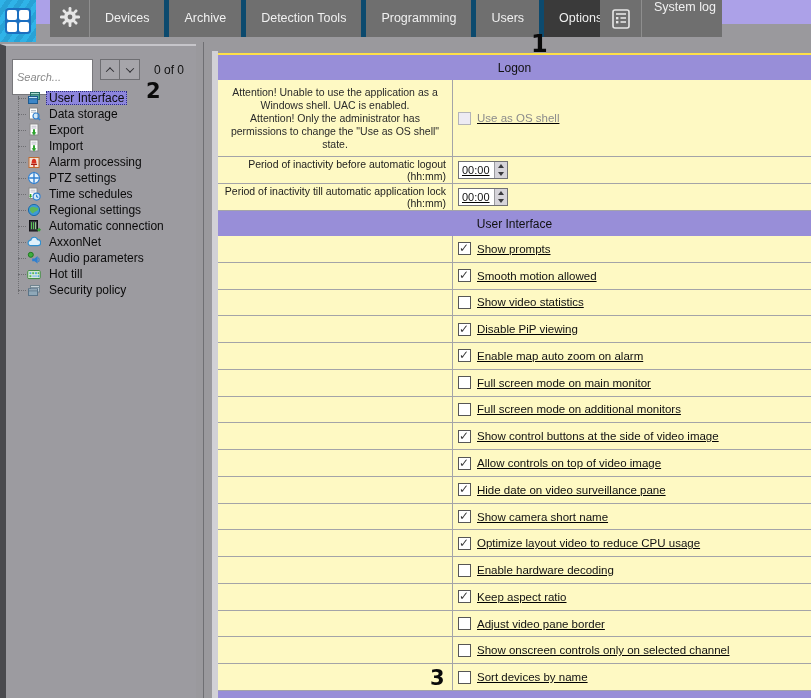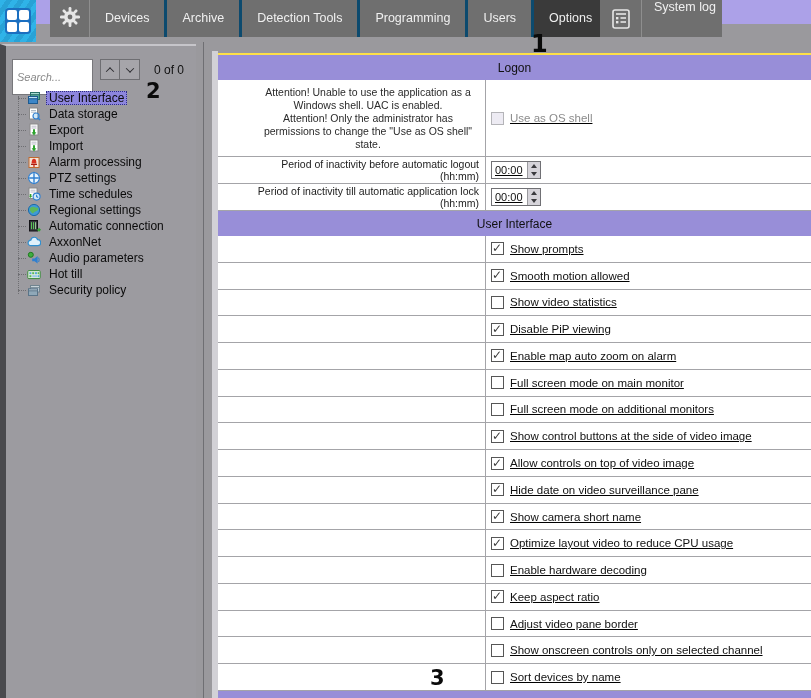--- a/index.html
+++ b/index.html
@@ -14,21 +14,21 @@
           display:flex; align-items:center; justify-content:center; cursor:pointer; }
   .logo-inner { width:26px; height:26px; background:#1b6fc0; border-radius:4px;
           display:grid; grid-template-columns:10px 10px; grid-template-rows:10px 10px; gap:2px;
           padding:2px; }
   .logo-inner span { background:#fff; border-radius:2px; }
   .menubar { position:absolute; left:50px; top:0; height:37px; display:flex; background:#6f6f6f; }
   .menu-gear { width:40px; height:37px; display:flex; align-items:center; justify-content:center;
           border-right:1px solid #8e8e8e; cursor:pointer; }
   .tabs { display:flex; height:37px; }
   .tab { height:37px; line-height:37px; padding:0 15px; color:#f0f0f0; font-size:12.5px;
-          border-left:3px solid #0c4a6e; cursor:pointer; white-space:nowrap; }
+          border-left:5px solid #0c4a6e; cursor:pointer; white-space:nowrap; }
   .tab:first-child { border-left:none; }
   .tab.selected { background:#3a3a3a; }
   .syslog { position:absolute; left:600px; top:0; width:122px; height:37px; background:#6f6f6f;
           display:flex; align-items:flex-start; cursor:pointer; }
   .syslog-icon { width:42px; height:37px; display:flex; align-items:center; justify-content:center;
           border-right:1px solid #8e8e8e; }
   .syslog-label { color:#f0f0f0; font-size:12.5px; padding-left:12px; white-space:nowrap; }
 
   
   .content { position:absolute; top:42px; left:0; right:0; bottom:0; background:#9a999d; }
@@ -63,21 +63,21 @@
   .tree-label { padding:0 3px; line-height:14px; }
   .tree-label.selected { background:#8d86de; outline:1px dotted #2e2e86; outline-offset:-1px; }
 
   
   .panel { position:absolute; left:218px; top:0; right:0; bottom:0; }
   .panel::before { content:''; position:absolute; left:-6px; top:9px; bottom:0; width:6px; background:#d2d1d6; }
   .table { position:absolute; top:11px; left:0; right:0; bottom:0; display:flex; flex-direction:column;
           border-top:2px solid #fde047; }
   .sec-header { height:25px; flex:0 0 25px; background:#988ed8; display:flex; align-items:center;
           justify-content:center; font-size:12px; color:#101010; }
-  .row { display:grid; grid-template-columns:235px 1fr; background:#ffffff; border-bottom:1px solid #a4a4a8;padding-left:33px; }
+  .row { display:grid; grid-template-columns:235px 1fr; background:#fef9c3; border-bottom:1px solid #a4a4a8; }
   .cell-l { border-right:1px solid #a4a4a8; display:flex; align-items:center; justify-content:flex-end; }
   .cell-r { display:flex; align-items:center; padding-left:5px;text-decoration:underline; }
   .attention-row { flex:0 0 77px; }
   .attention { font-size:10.5px; color:#2a2a2a; text-align:center; justify-content:center;
           white-space:pre-line; line-height:13px; padding:2px 5px; }
   .small-row { flex:0 0 27px; }
   .row-label { font-size:10.5px; color:#1c1c1c; text-align:right; line-height:12.5px; padding-right:6px; }
   .opt-list { flex:1 1 auto; display:flex; flex-direction:column; }
   .opt-row { flex:1 1 auto; }
   .footer-band { flex:0 0 7px; background:#988ed8; }

